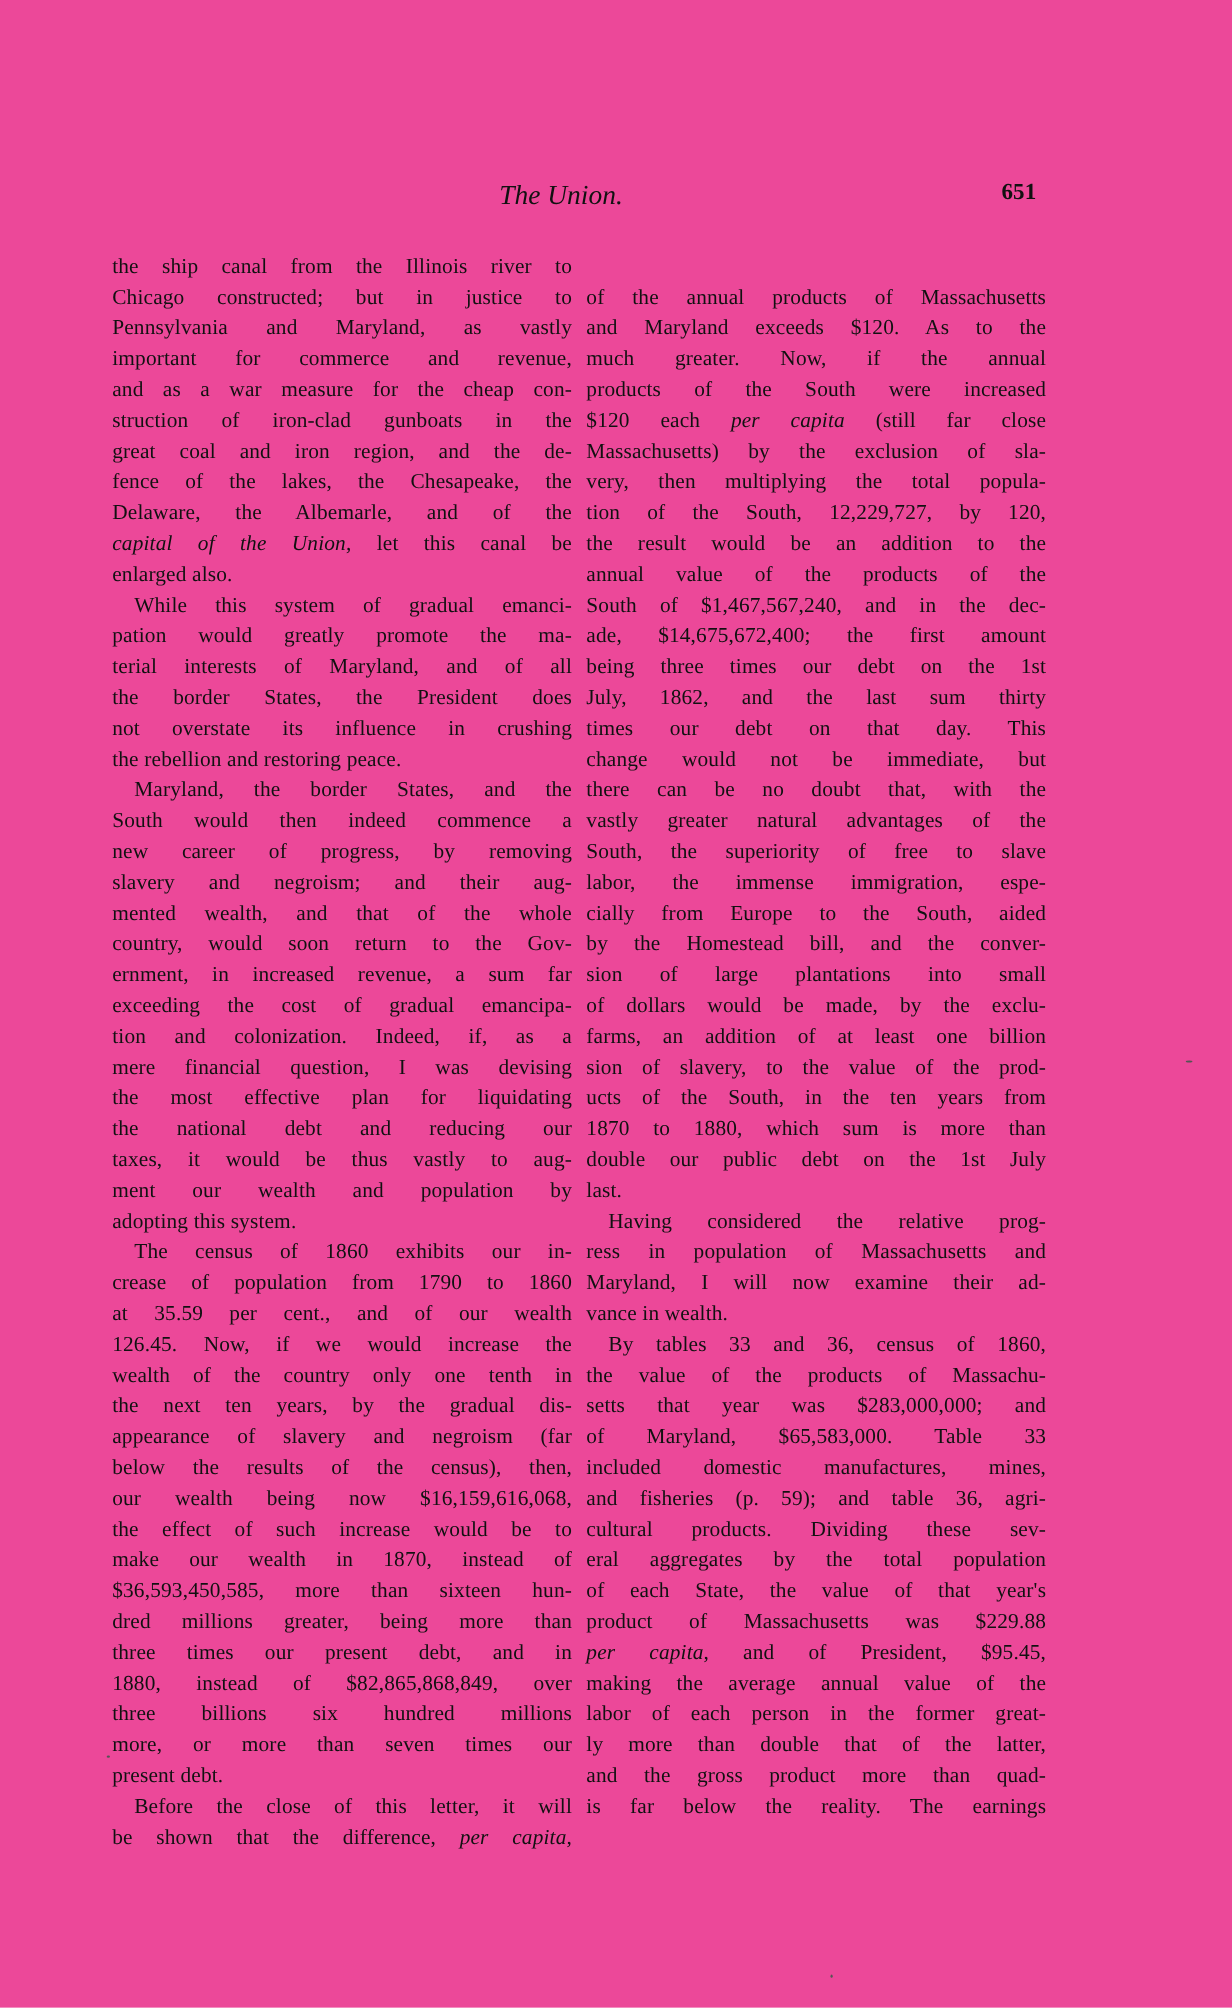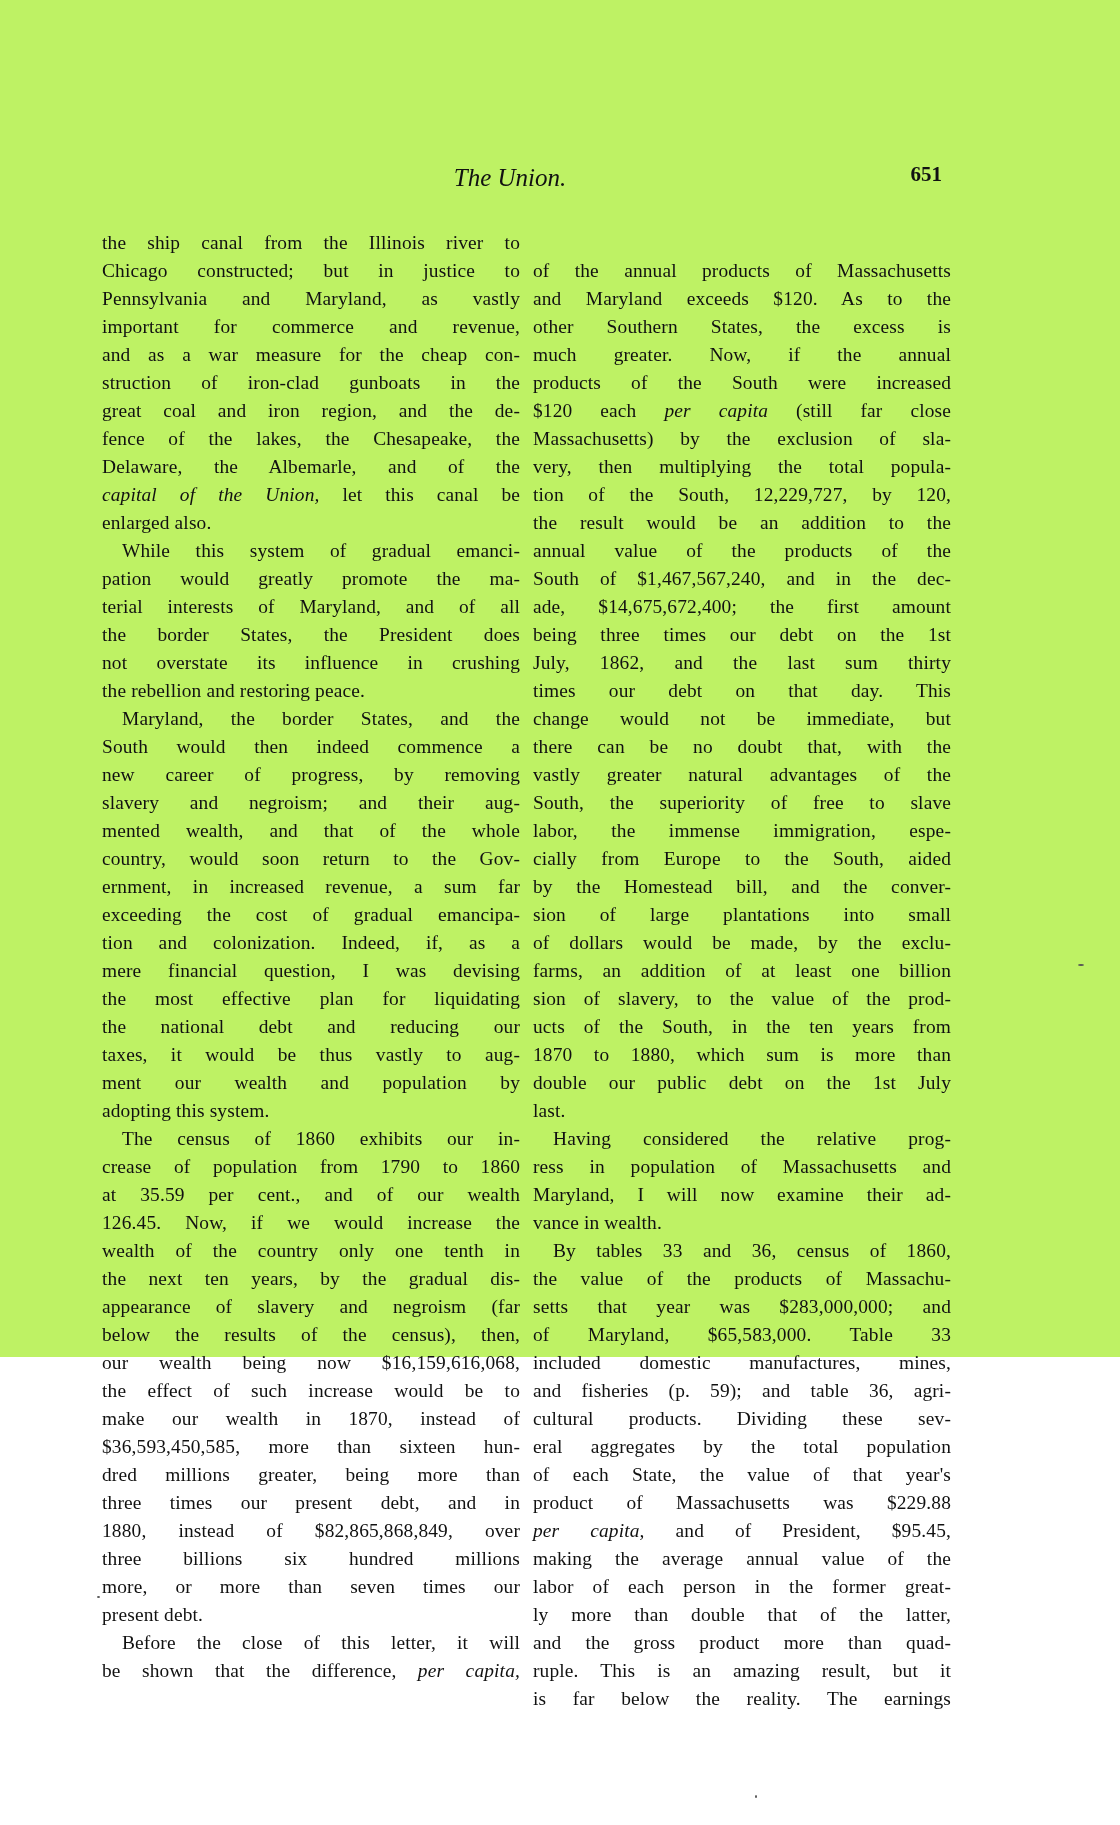--- a/index.html
+++ b/index.html
@@ -1,18 +1,18 @@
 <!DOCTYPE html>
 <html><head>
 <meta charset="utf-8">
 <style>
   html, body { margin: 0; padding: 0; background: #ffffff; }
   body { width: 1120px; height: 1825px; position: relative; overflow: hidden;
          font-family: "DejaVu Serif", "Liberation Serif", serif; color: #111; }
-  .page { position: absolute; left: 0; top: 0; width: 1120px; height: 1357px; background: #bef264; }
+  .page { position: absolute; left: 0; top: 0; width: 1120px; height: 1825px; background: #ec4899; }
   .running-head { position: absolute; top: 162px; left: 0; width: 1120px; height: 34px; }
   .running-title { position: absolute; left: 430px; width: 160px; text-align: center;
                    font-family: "Liberation Serif", "DejaVu Serif", serif; font-style: italic;
                    font-size: 25px; top: 2px; }
   .folio { position: absolute; right: 178px; top: 0; font-family: "Liberation Serif", serif;
            font-size: 21px; font-weight: bold; }
   .column { position: absolute; top: 229px; width: 418px; }
   .col-left { left: 102px; }
   .col-right { left: 533px; width: 418px; margin-top: 28px; }
   .line { display: block; height: 28px; line-height: 28px; font-family: "Liberation Serif", "DejaVu Serif", serif;
@@ -82,21 +82,20 @@
       <div class="line"><span>1880, instead of $82,865,868,849, over</span></div>
       <div class="line"><span>three billions six hundred millions</span></div>
       <div class="line"><span>more, or more than seven times our</span></div>
       <div class="line last"><span>present debt.</span></div>
       <div class="line indent"><span>Before the close of this letter, it will</span></div>
       <div class="line"><span>be shown that the difference, </span><i>per capita,</i></div>
     </div>
   <div class="column col-right" id="col-right">
       <div class="line"><span>of the annual products of Massachusetts</span></div>
       <div class="line"><span>and Maryland exceeds $120. As to the</span></div>
-      <div class="line"><span>other Southern States, the excess is</span></div>
       <div class="line"><span>much greater. Now, if the annual</span></div>
       <div class="line"><span>products of the South were increased</span></div>
       <div class="line"><span>$120 each </span><i>per capita</i><span> (still far close</span></div>
       <div class="line"><span>Massachusetts) by the exclusion of sla-</span></div>
       <div class="line"><span>very, then multiplying the total popula-</span></div>
       <div class="line"><span>tion of the South, 12,229,727, by 120,</span></div>
       <div class="line"><span>the result would be an addition to the</span></div>
       <div class="line"><span>annual value of the products of the</span></div>
       <div class="line"><span>South of $1,467,567,240, and in the dec-</span></div>
       <div class="line"><span>ade, $14,675,672,400; the first amount</span></div>
@@ -130,20 +129,19 @@
       <div class="line"><span>and fisheries (p. 59); and table 36, agri-</span></div>
       <div class="line"><span>cultural products. Dividing these sev-</span></div>
       <div class="line"><span>eral aggregates by the total population</span></div>
       <div class="line"><span>of each State, the value of that year's</span></div>
       <div class="line"><span>product of Massachusetts was $229.88</span></div>
       <div class="line"><i>per capita,</i><span> and of President, $95.45,</span></div>
       <div class="line"><span>making the average annual value of the</span></div>
       <div class="line"><span>labor of each person in the former great-</span></div>
       <div class="line"><span>ly more than double that of the latter,</span></div>
       <div class="line"><span>and the gross product more than quad-</span></div>
-      <div class="line"><span>ruple. This is an amazing result, but it</span></div>
       <div class="line"><span>is far below the reality. The earnings</span></div>
     </div>
 
   <span class="speck" style="left:97px;top:1596px;width:3px;height:2px;"></span>
   <span class="speck" style="left:1078px;top:964px;width:6px;height:2px;"></span>
   <span class="speck" style="left:755px;top:1795px;width:2px;height:3px;"></span>
 </div>
 
 </body></html>

